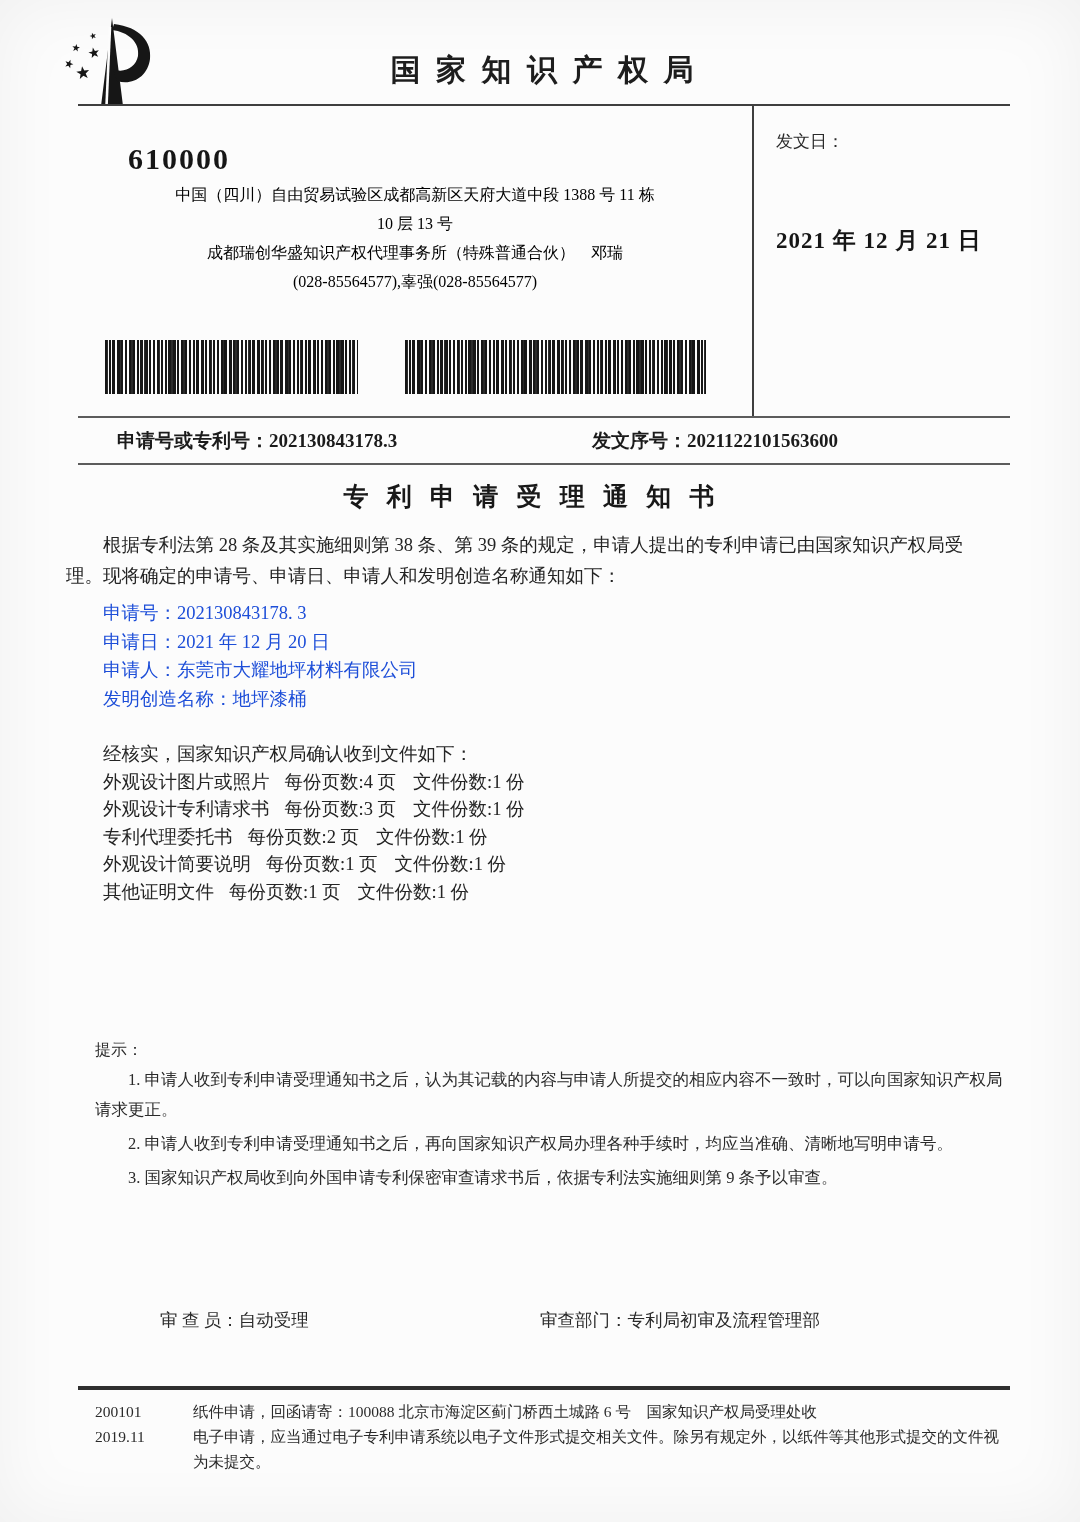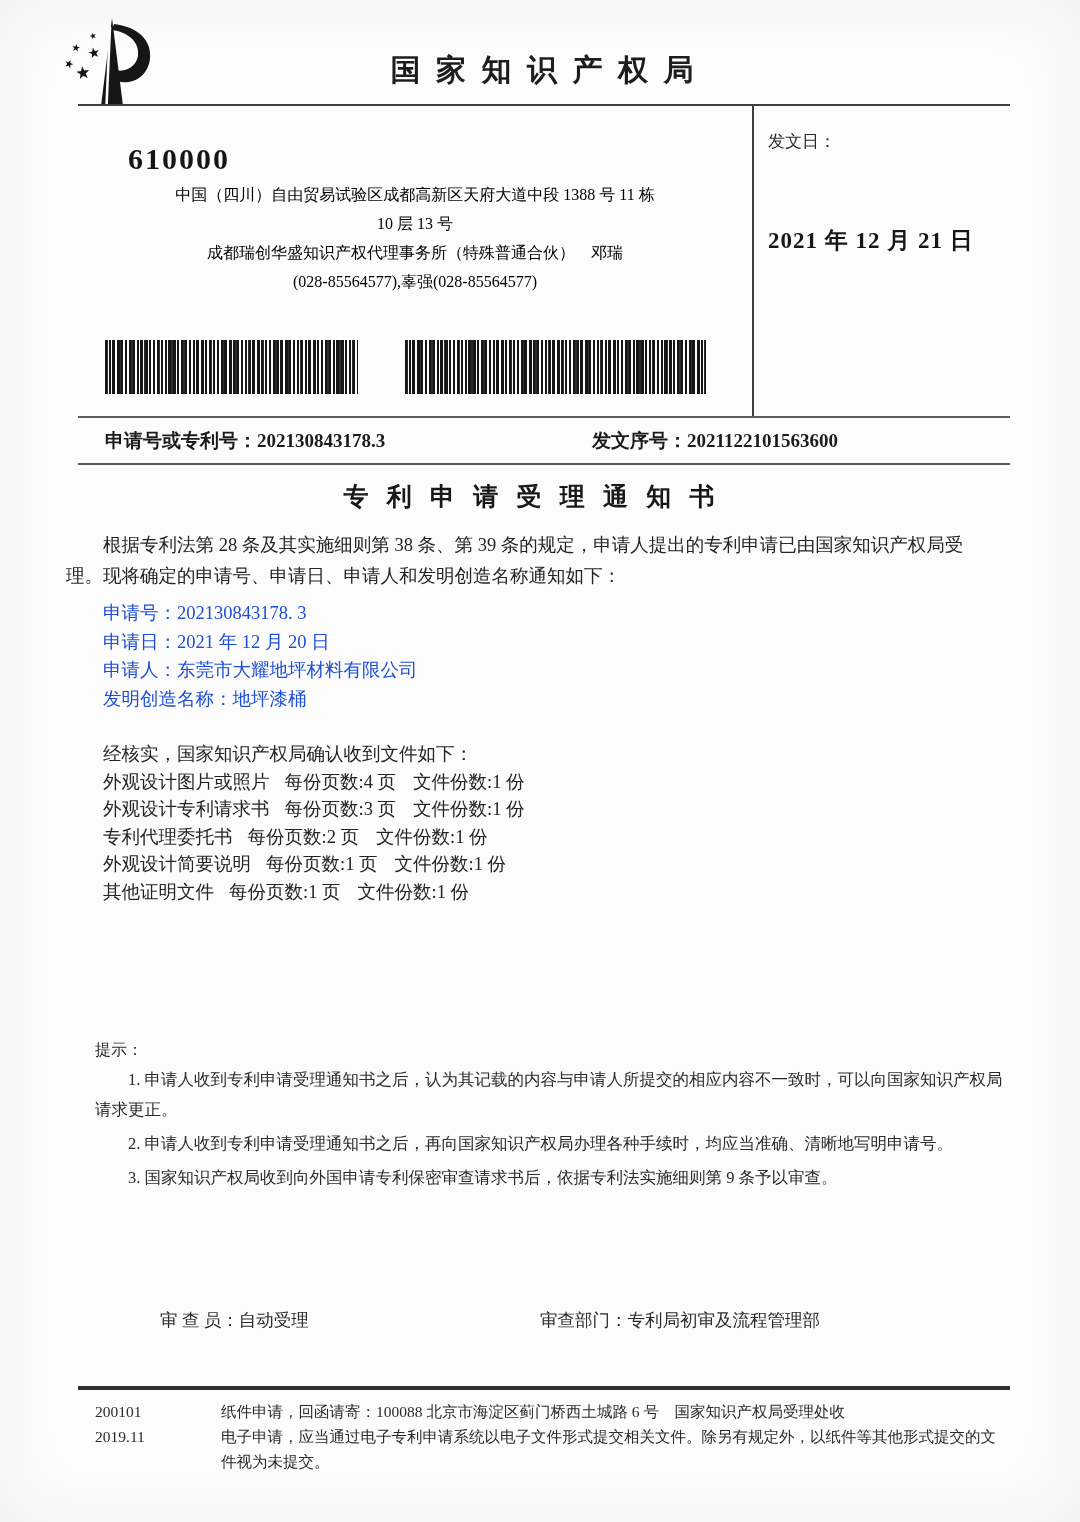--- a/index.html
+++ b/index.html
@@ -19,21 +19,21 @@
   .agency-title {
     position:absolute; left:78px; top:50px; width:932px;
     text-align:center;
     font-size:30px; font-weight:bold; letter-spacing:4px;
     color:#1d1d1d; white-space:pre;
   }
   .rule-top { position:absolute; left:78px; top:104px; width:932px; border-top:2px solid #3f3f3f; }
   
   .cols { position:absolute; left:78px; top:106px; width:932px; height:310px; display:flex; }
   .col-left { flex:1 1 auto; }
-  .col-right { width:258px; border-left:2px solid #3f3f3f; padding:24px 0 0 14px; }
+  .col-right { width:258px; border-left:2px solid #3f3f3f; padding:24px 0 0 22px; }
   .postal { margin:36px 2px 0 50px; font-size:30px; font-weight:bold; letter-spacing:2px; color:#161616; }
   .addr-block { margin:4px auto 0 auto; width:660px; text-align:center; font-size:16px; line-height:29px; color:#000000; }
   .pre { white-space:pre-wrap; }
   .barcodes { display:flex; margin:44px 0 0 27px; }
   .barcode {
     height:54px;
     background-image:
       repeating-linear-gradient(90deg,#161616 0px,#161616 2px,transparent 2px,transparent 4px),
       repeating-linear-gradient(90deg,#161616 0px,#161616 1px,transparent 1px,transparent 7px),
       repeating-linear-gradient(90deg,rgba(25,25,25,.92) 0px,rgba(25,25,25,.92) 3px,transparent 3px,transparent 13px);
@@ -42,21 +42,21 @@
   .barcode-2 { width:301px; margin-left:47px; }
   .dispatch-label { font-size:17px; color:#2a2a2a; }
   .dispatch-date { margin-top:72px; font-size:23px; font-weight:bold; letter-spacing:1px; color:#161616; white-space:pre; }
   
   .numrow {
     position:absolute; left:78px; top:416px; width:932px; height:49px;
     border-top:2px solid #5c5c5c; border-bottom:2px solid #5c5c5c;
     display:flex; align-items:center;
     font-size:19px; font-weight:bold; color:#1b1b1b;
   }
-  .numrow .grp1 { margin-left:27px; }
+  .numrow .grp1 { margin-left:39px; }
   .numrow .grp2 { position:absolute; left:514px; }
   
   .body-block { position:absolute; left:66px; top:465px; width:932px; }
   .notice-title {
     margin-top:15px; text-align:center;
     font-size:25px; font-weight:bold; letter-spacing:6px; color:#181818; white-space:pre;
   }
   .intro { margin:17px 0 0 0; font-size:18.5px; line-height:31px; text-indent:2em; color:#242424; }
   .fields { margin:7px 0 0 37px; font-size:18.5px; line-height:28.5px; color:#1d4ed8; }
   .received { margin:28px 0 8px 37px; font-size:18.5px; line-height:27.5px; color:#242424; }
@@ -67,21 +67,21 @@
   .tips-label { font-size:16px; margin-bottom:4px; }
   .tip { margin:4px 0 0 0; font-size:16.5px; line-height:30px; text-indent:2em; }
   
   .signoff { position:absolute; left:78px; top:1308px; width:932px; font-size:17.5px; color:#2a2a2a; }
   .signoff .examiner { margin-left:82px; white-space:pre; }
   .signoff .dept { position:absolute; left:462px; }
   
   .footer { position:absolute; left:78px; top:1386px; width:932px; }
   .double-rule { height:4px; border-top:3px solid #2f2f2f; border-bottom:1px solid #2f2f2f; }
   .footer-rows {
-    display:grid; grid-template-columns:86px 1fr; column-gap:40px;
+    display:grid; grid-template-columns:86px 1fr; column-gap:12px;
     margin-top:9px; padding-left:17px;
     font-size:15.5px; line-height:25px; color:#2a2a2a;
   }
   .f-code { align-self:start; }
 </style>
 </head>
 <body>
 
 <div class="page">
 

